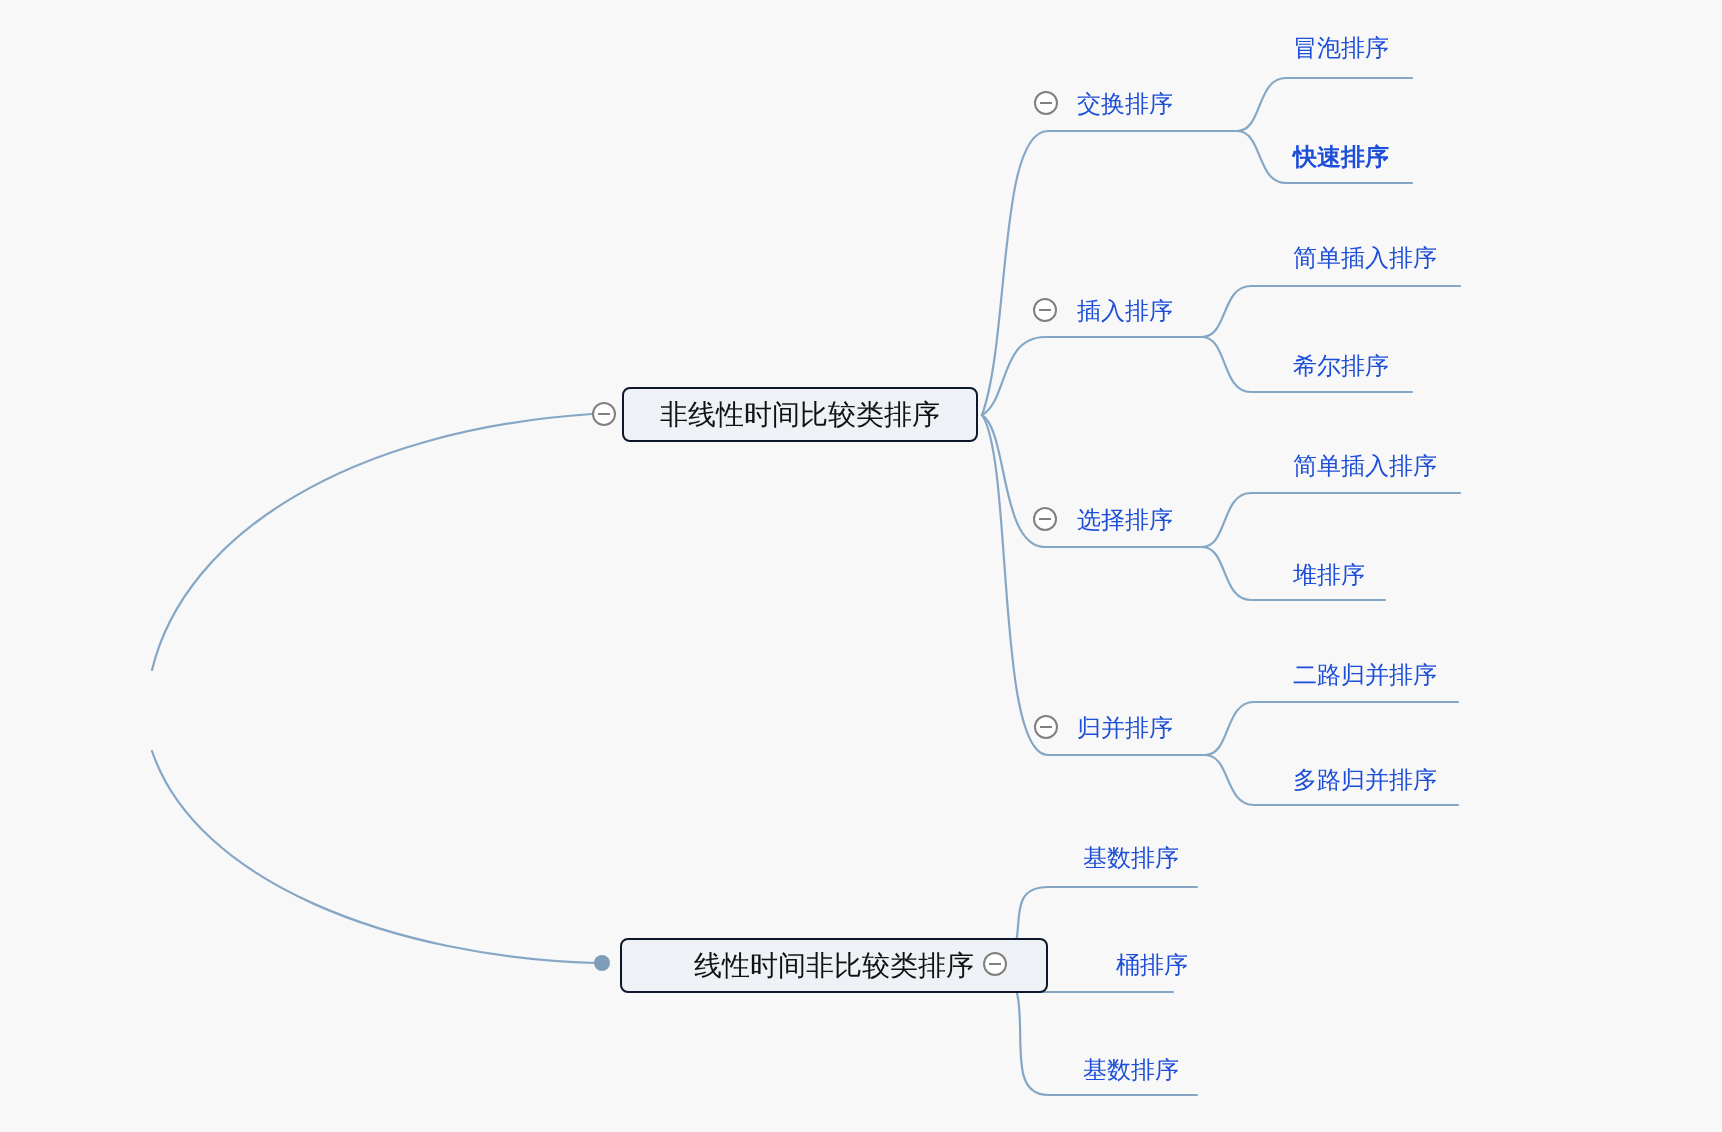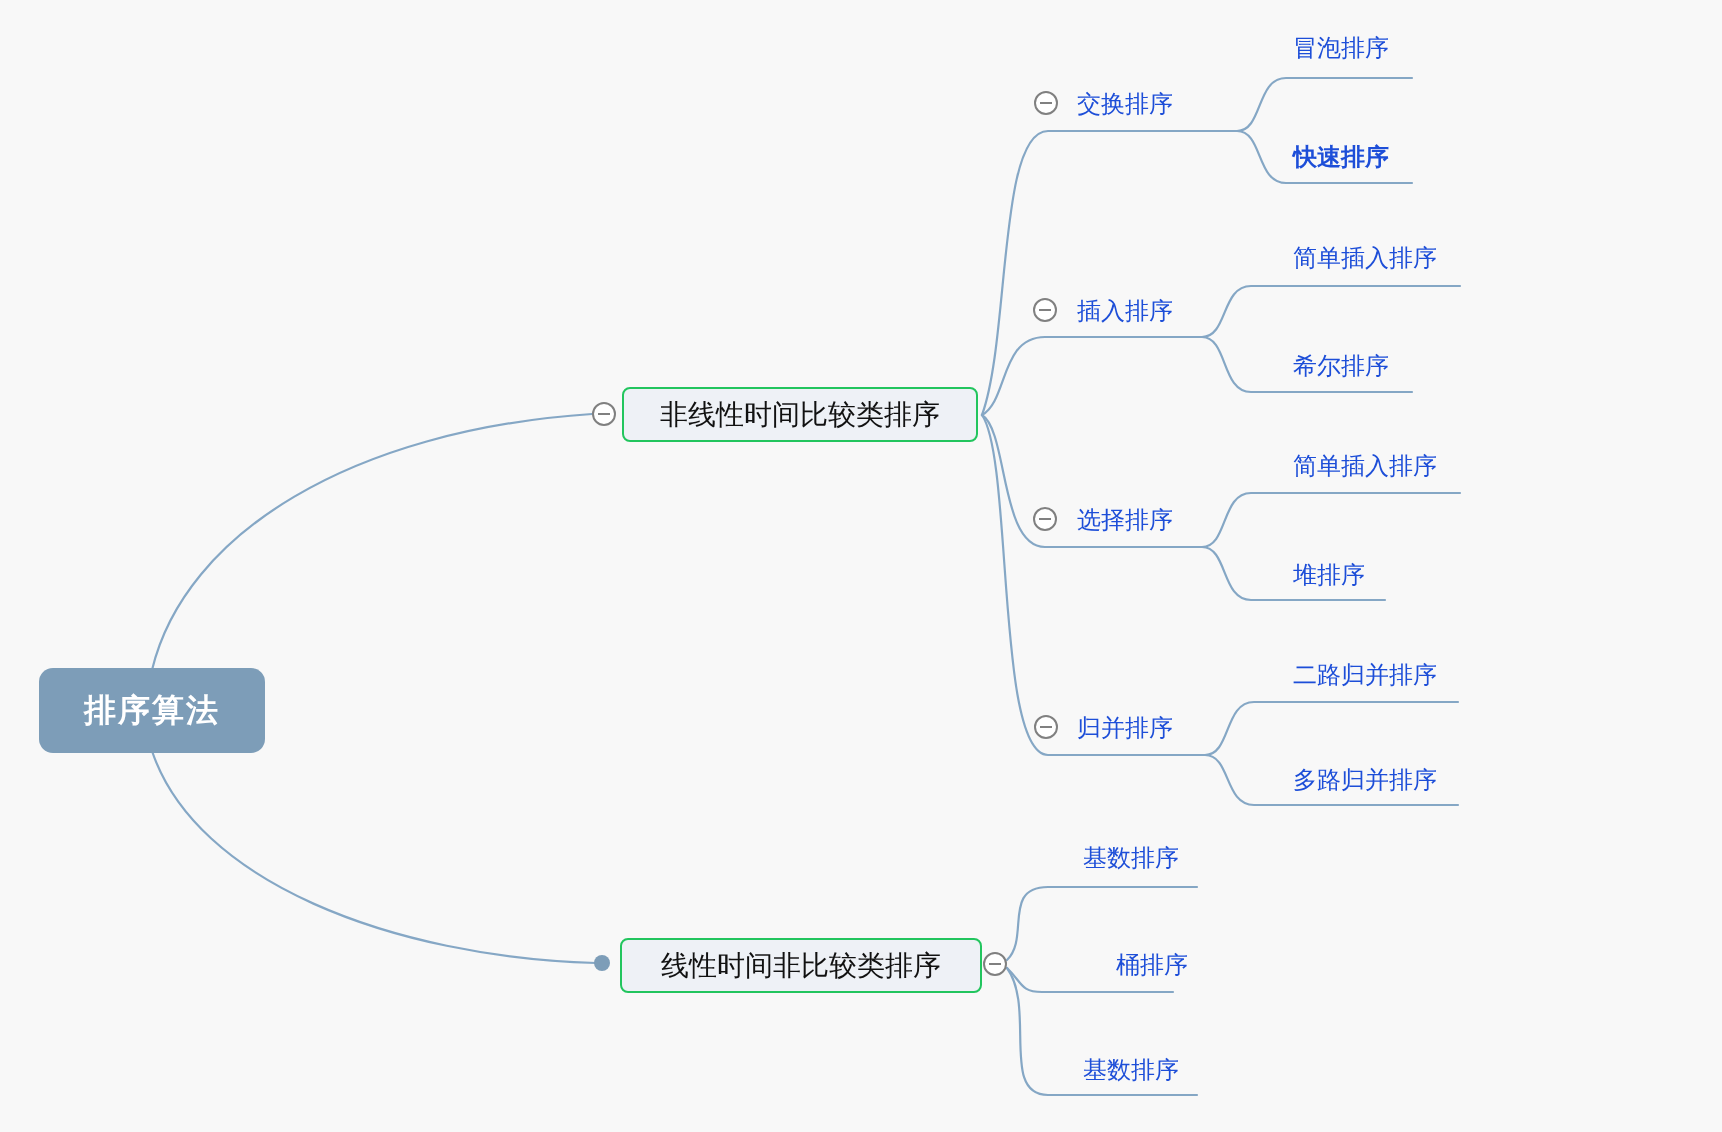--- a/index.html
+++ b/index.html
@@ -34,32 +34,32 @@
     color: #ffffff;
     font-size: 32px;
     font-weight: bold;
     letter-spacing: 2px;
     white-space: nowrap;
   }
   .main-node {
     position: absolute;
     height: 55px;
     background: #eef1f6;
-    border: 2px solid #22c55e;
+    border: 2px solid #0f172a;
     border-radius: 8px;
     box-sizing: border-box;
     display: flex; align-items: center; justify-content: center;
   }
   .main-node .lbl {
     color: #111111;
     font-size: 28px;
     white-space: nowrap;
   }
   #node-nonlinear { left: 622px; top: 387px; width: 356px; }
-  #node-linear    { left: 620px; top: 938px; width: 362px; }
+  #node-linear    { left: 620px; top: 938px; width: 428px; }
   .collapse-btn {
     position: absolute;
     width: 24px; height: 24px;
     background: #ffffff;
     border: 2px solid #808080;
     border-radius: 50%;
     box-sizing: border-box;
     display: flex; align-items: center; justify-content: center;
   }
   .collapse-btn .minus-glyph {
@@ -107,23 +107,20 @@
     <path class="conn" d="M1202,547 C1228,547 1221,600 1251,600 L1385,600"></path>
 
     <path class="conn" d="M1205,755 C1231,755 1224,702 1254,702 L1458,702"></path>
     <path class="conn" d="M1205,755 C1231,755 1224,805 1254,805 L1458,805"></path>
 
     <path class="conn" d="M1007,960 C1030,938 1002,887 1048,887 L1197,887"></path>
     <path class="conn" d="M1007,968 C1022,982 1020,992 1042,992 L1173,992"></path>
     <path class="conn" d="M1007,968 C1036,1008 1000,1095 1048,1095 L1197,1095"></path>
   </svg>
 
-  <div class="root-node">
-    <span class="lbl">排序算法</span>
-  </div>
 
   <div class="collapse-btn" style="left:592px; top:402px;">
     <span class="minus-glyph"></span>
   </div>
   <div class="main-node" id="node-nonlinear">
     <span class="lbl">非线性时间比较类排序</span>
   </div>
 
   <div class="collapse-btn" style="left:1034px; top:91px;">
     <span class="minus-glyph"></span>

